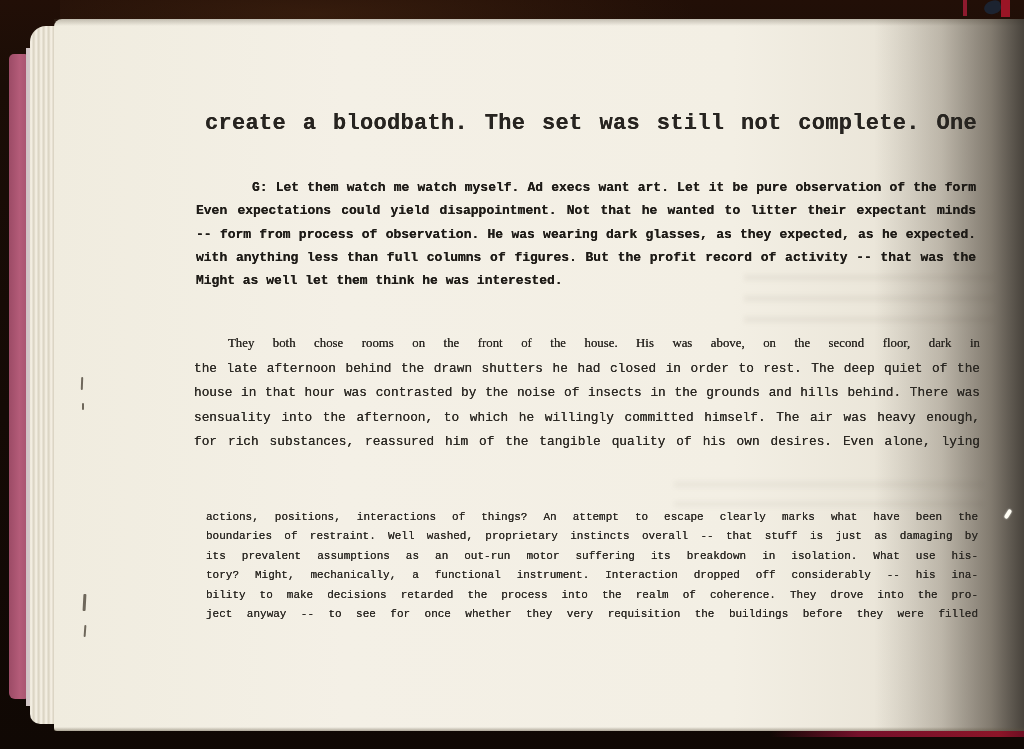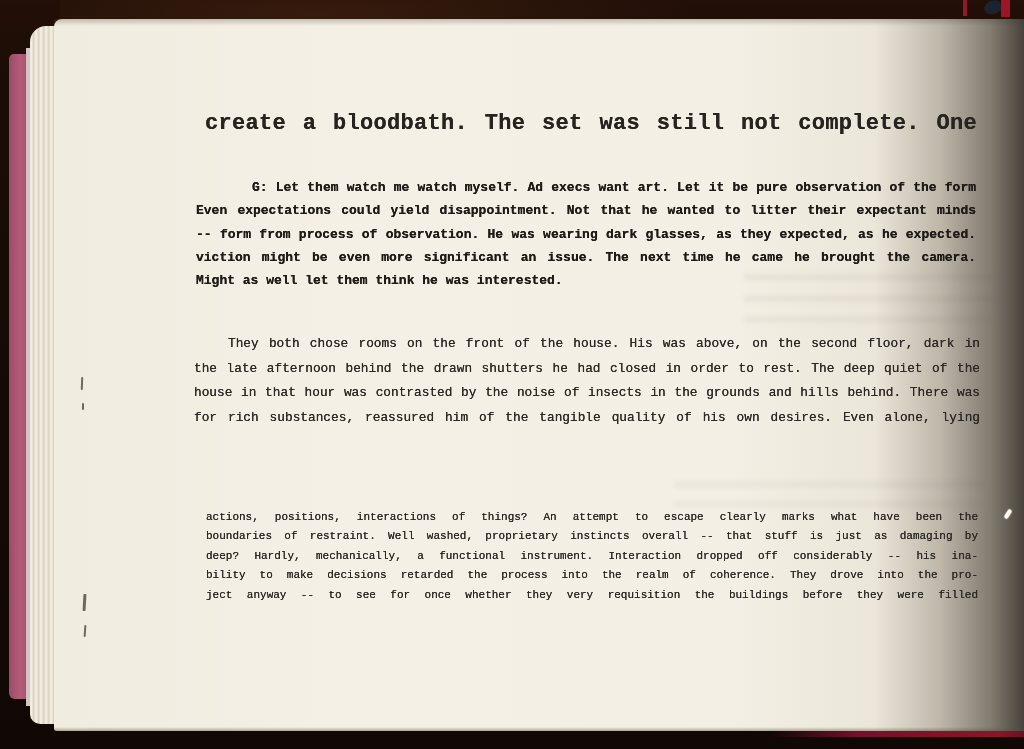--- a/index.html
+++ b/index.html
@@ -56,21 +56,21 @@
   .page-title{left:205px;top:103px;width:772px;font-size:22px;font-weight:bold;color:#272420;
     text-align:justify;text-align-last:justify;white-space:nowrap;letter-spacing:.3px;
     text-shadow:0 0 .5px #272420;margin-top:8px;}
   .p1{left:196px;top:180px;width:780px;font-size:13px;font-weight:bold;color:#1e1b17;}
   .p1 .line{height:23.3px;}
   .p2{left:194px;top:336px;width:786px;font-size:12.8px;color:#2c2924;}
   .p2 .line{height:24.6px;}
   .p3{left:206px;top:511px;width:772px;font-size:11px;color:#2c2924;}
   .p3 .line{height:19.4px;}
   .ind1{padding-left:56px;}
-  .ind2{padding-left:34px;}
+  .ind2{padding-left:34px;font-family:Liberation Serif, serif;}
 </style>
 </head>
 <body>
 
 <div id="stage">
   <div class="bg-haze"></div>
 
   <div class="cover-pink"></div>
   <div class="cover-inner"></div>
   <div class="page-stack"></div>
@@ -90,31 +90,33 @@
     <div class="gutter-shadow"></div>
     <div class="page-speck"></div>
   </div>
 
   <div class="txt page-title">create a bloodbath. The set was still not complete. One</div>
 
   <div class="txt p1">
     <div class="line ind1">G: Let them watch me watch myself. Ad execs want art. Let it be pure observation of the form</div>
     <div class="line">Even expectations could yield disappointment. Not that he wanted to litter their expectant minds</div>
     <div class="line">-- form from process of observation. He was wearing dark glasses, as they expected, as he expected.</div>
-    <div class="line">viction might be even more significant an issue. The next time he came he brought the camera.</div>
+    <div class="line">with anything less than full columns of figures. But the profit record of activity -- that was the</div>
     <div class="line last">Might as well let them think he was interested.</div>
   </div>
 
   <div class="txt p2">
     <div class="line ind2">They both chose rooms on the front of the house. His was above, on the second floor, dark in</div>
     <div class="line">the late afternoon behind the drawn shutters he had closed in order to rest. The deep quiet of the</div>
     <div class="line">house in that hour was contrasted by the noise of insects in the grounds and hills behind. There was</div>
+    <div class="line">sensuality into the afternoon, to which he willingly committed himself. The air was heavy enough,</div>
     <div class="line">for rich substances, reassured him of the tangible quality of his own desires. Even alone, lying</div>
   </div>
 
   <div class="txt p3">
     <div class="line">actions, positions, interactions of things? An attempt to escape clearly marks what have been the</div>
     <div class="line">boundaries of restraint. Well washed, proprietary instincts overall -- that stuff is just as damaging by</div>
-    <div class="line">deep? Hardly, mechanically, a functional instrument. Interaction dropped off considerably -- his ina-</div>
+    <div class="line">its prevalent assumptions as an out-run motor suffering its breakdown in isolation. What use his-</div>
+    <div class="line">tory? Might, mechanically, a functional instrument. Interaction dropped off considerably -- his ina-</div>
     <div class="line">bility to make decisions retarded the process into the realm of coherence. They drove into the pro-</div>
     <div class="line">ject anyway -- to see for once whether they very requisition the buildings before they were filled</div>
   </div>
 </div>
 
 </body></html>

